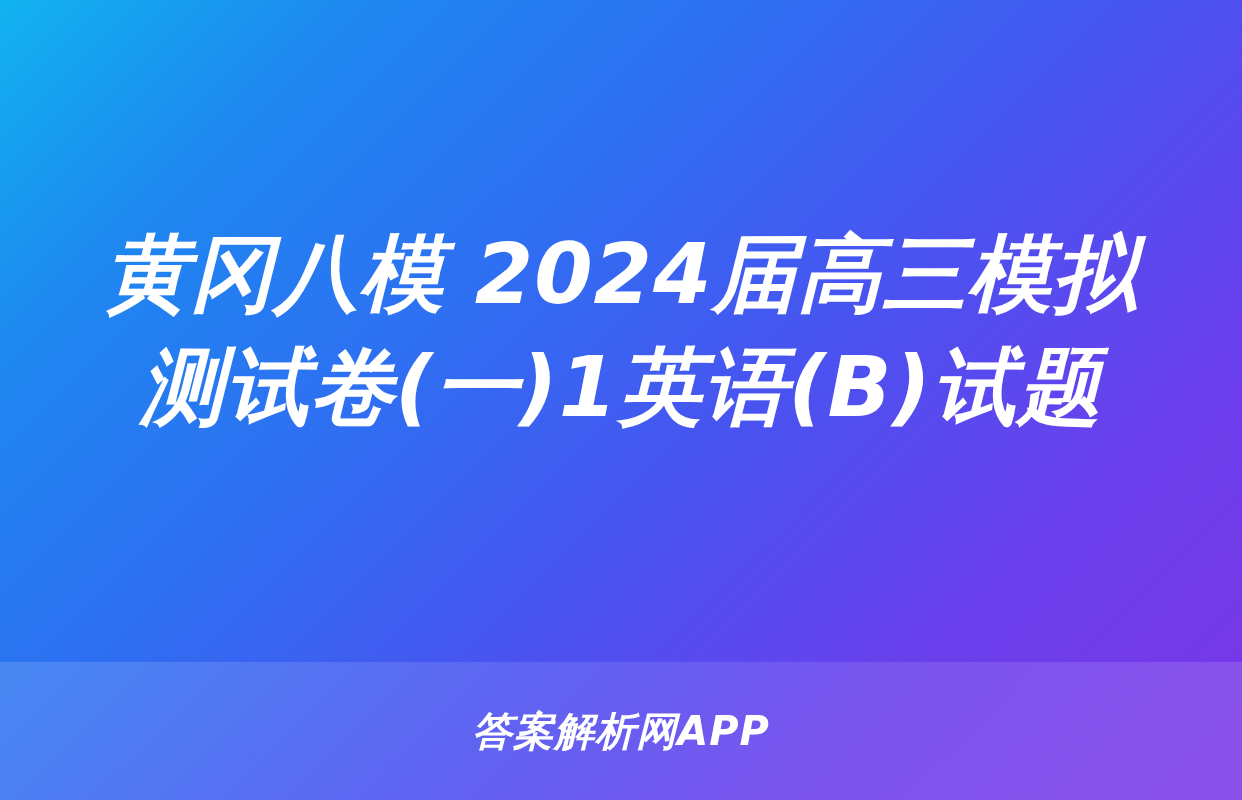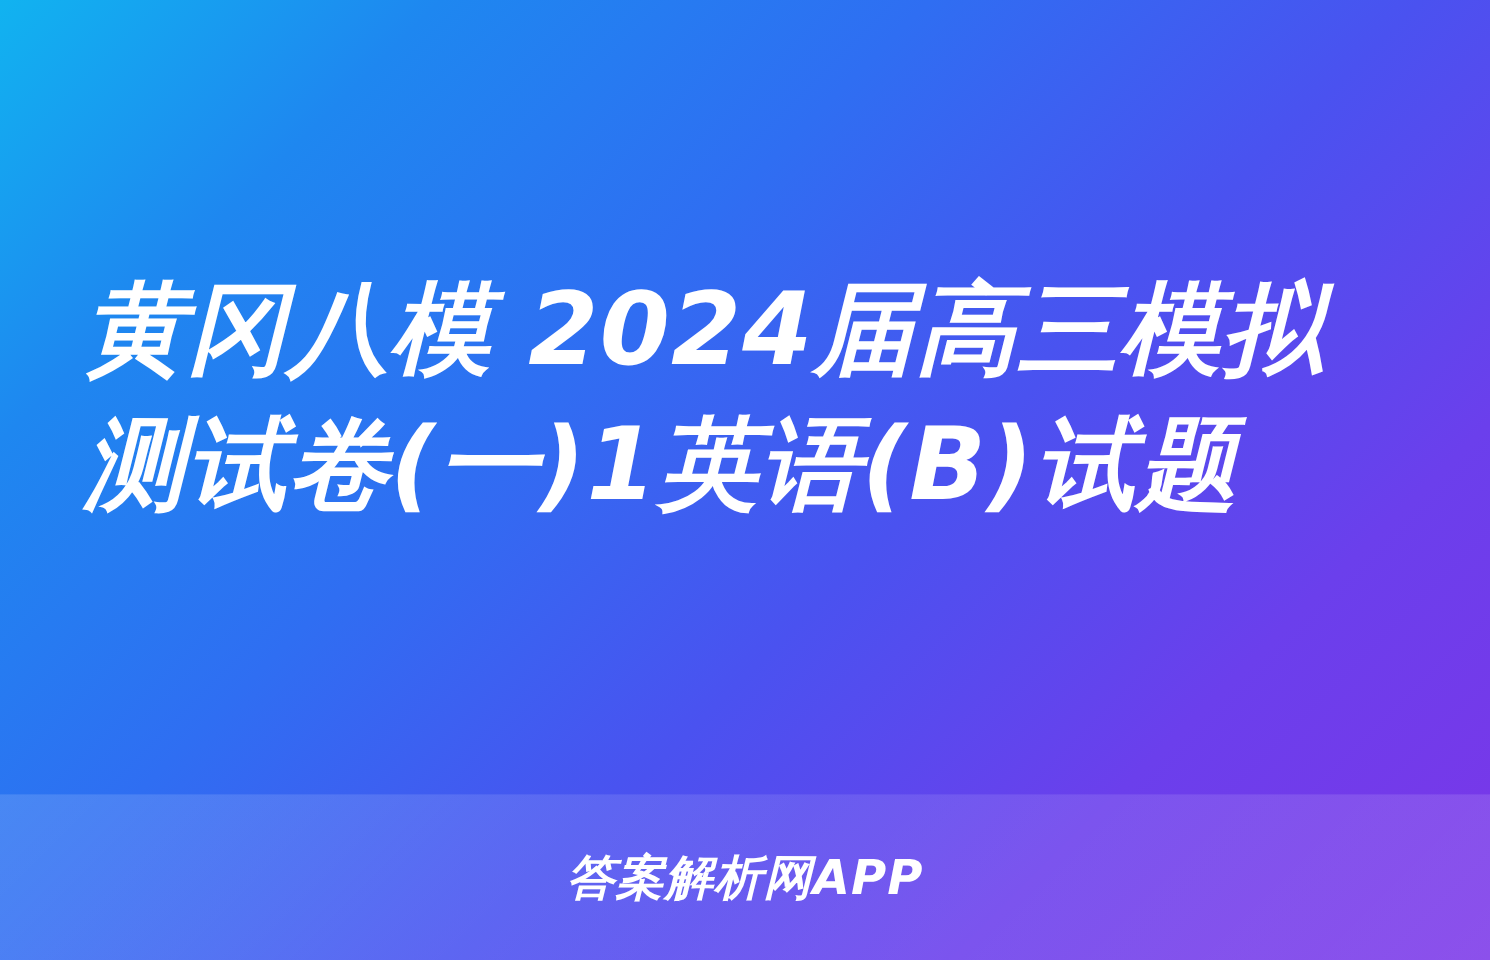--- a/index.html
+++ b/index.html
@@ -44,20 +44,21 @@
     padding: 0 70px;
   }
 
   .title {
     color: #ffffff;
     font-family: "DejaVu Sans", "Liberation Sans", sans-serif;
     font-size: 84px;
     font-weight: bold;
     font-style: italic;
     line-height: 1.34;
+    text-align: center;
     letter-spacing: 1px;
     word-break: break-all;
   }
 
   .footer-wrap {
     position: absolute;
     left: 0;
     right: 0;
     bottom: 0;
     height: 138px;

